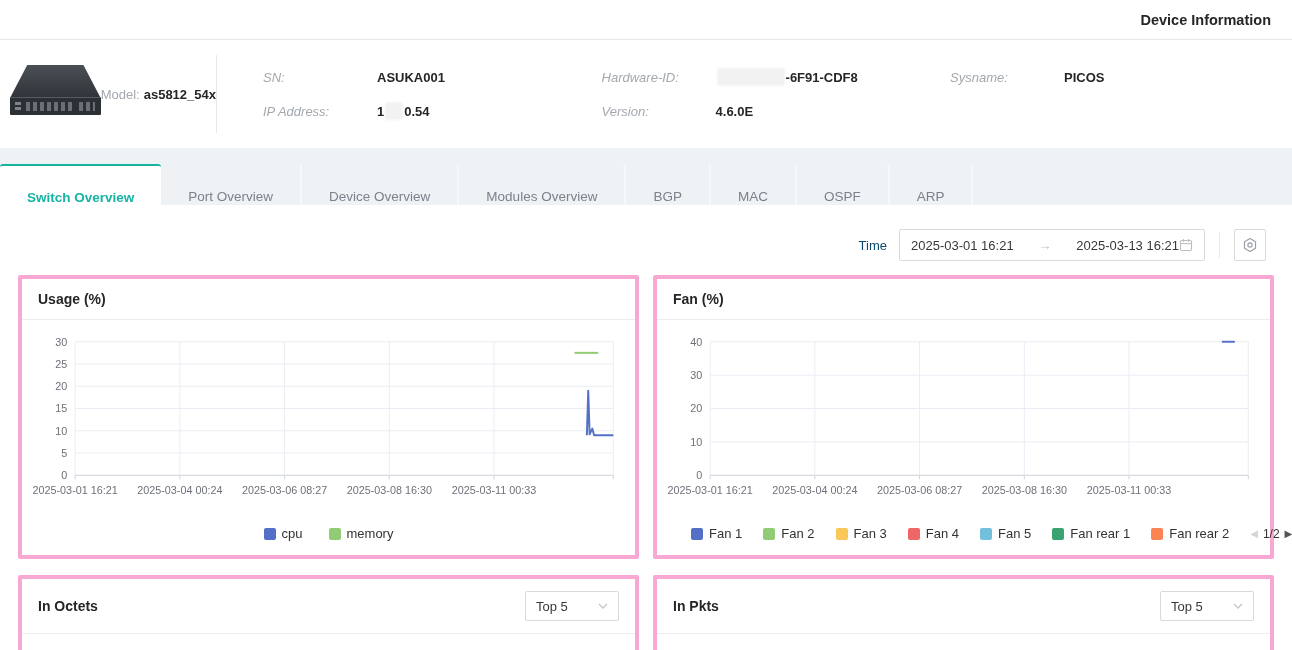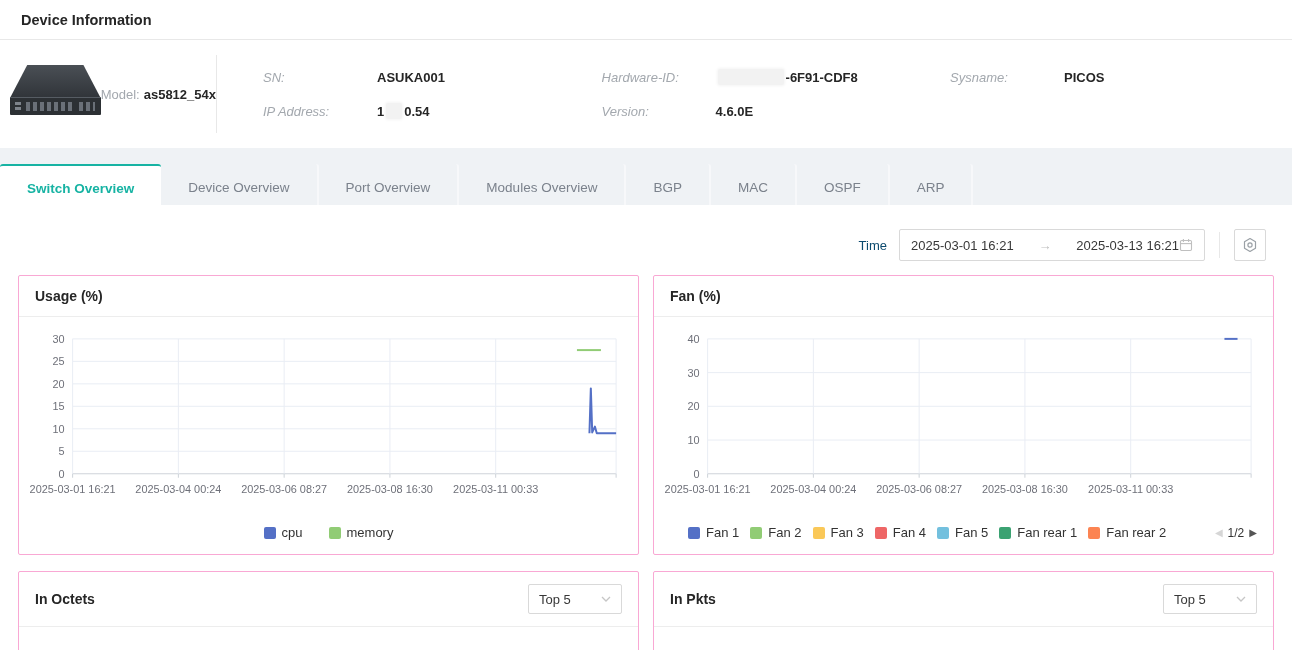--- a/index.html
+++ b/index.html
@@ -1,20 +1,20 @@
 <!DOCTYPE html>
 <html><head>
 <meta charset="utf-8">
 <style>
   * { margin:0; padding:0; box-sizing:border-box; }
   html,body { width:1292px; height:650px; overflow:hidden; background:#fff;
     font-family:"Liberation Sans", sans-serif; color:#262626; }
 
   
-  .page-header { padding:12px 21px 11px; border-bottom:1px solid #e8e8e8; }
+  .page-header { padding:12px 21px 11px; border-bottom:1px solid #e8e8e8;text-align:right; }
   .page-header h1 { font-size:14.5px; font-weight:bold; color:#262626; }
 
   
   .device-info { display:flex; align-items:center; height:108px; padding:0 10px; }
   .device-visual { width:206px; display:flex; flex-direction:row; align-items:center; }
   .switch-img { width:152px; height:50px; position:relative; margin-bottom:8px; }
   .switch-top { position:absolute; left:0; right:0; top:0; bottom:17px;
     background:linear-gradient(180deg,#4a4f55,#303439);
     clip-path:polygon(19% 0,81% 0,100% 100%,0 100%); }
   .switch-front { position:absolute; left:0; right:0; bottom:0; height:18px;
@@ -35,50 +35,50 @@
   .field { display:flex; align-items:center; font-size:13px; }
   .field .label { width:114px; color:#a3a8ae;font-style:italic; }
   .field .value { color:#262626; font-weight:600; display:flex; align-items:center; }
   .redacted { display:inline-block; height:16px; border-radius:2px;
     background:#f2f2f2; box-shadow:0 0 3px 1px #f4f4f4; margin:0 2px; }
   .redacted.wide { width:66px; } .redacted.narrow { width:16px; }
 
   
   .tabs-strip { background:#eff2f5; padding-top:16px; }
   .tabs { display:flex; }
-  .tab { height:41px; line-height:39px; padding:4px 27px; font-size:13.5px;
+  .tab { height:41px; line-height:39px; padding:13px 27px; font-size:13.5px;
     color:#7b828c; cursor:pointer; border-right:2px solid #f7f8fa;
     border-radius:3px 3px 0 0; white-space:nowrap; }
   .tab.active { background:#fff; color:#17b3a3; font-weight:bold;
     border-top:2px solid #17b3a3; line-height:37px; border-right:none; }
 
   
   .toolbar { display:flex; align-items:center; justify-content:flex-end;
     padding:24px 26px 14px; gap:10px; }
   .time-label { font-size:13px; color:#0c4a6e; margin-right:2px; }
   .range-picker { display:flex; align-items:center; width:306px; height:32px;
     border:1px solid #d9d9d9; border-radius:2px; background:#fff; padding:0 11px; }
   .range-picker .date { font-size:13px; color:#383838; flex:1; }
   .range-picker .date.end { text-align:right; }
   .range-arrow { color:#bfbfbf; font-size:13px; padding:0 8px; }
   .toolbar-divider { width:1px; height:26px; background:#e8e8e8; margin:0 4px; }
   .icon-button { width:32px; height:32px; border:1px solid #d9d9d9; border-radius:2px;
     background:#fff; display:flex; align-items:center; justify-content:center; cursor:pointer; }
 
   
   .charts-row { display:flex; gap:14px; padding:0 18px; margin-bottom:16px; }
-  .panel { flex:1; border:1px solid #f9a8d4; border-radius:2px; background:#fff; min-width:0; }
+  .panel { flex:1; border:4px solid #f9a8d4; border-radius:2px; background:#fff; min-width:0; }
   .panel-header { display:flex; align-items:center; justify-content:space-between;
     padding:12px 16px; border-bottom:1px solid #ededed; }
   .panel-title { font-size:14px; font-weight:bold; color:#262626; }
   .chart-body { padding:8px 6px 0; }
   .chart-body svg { display:block; width:100%; height:auto; }
   .legend-row { display:flex; align-items:center; gap:26px; padding:4px 16px 14px;
     justify-content:center; }
-  .legend-row.with-pager { justify-content:flex-start; gap:11px; padding-left:34px; }
+  .legend-row.with-pager { justify-content:flex-start; gap:21px; padding-left:34px; }
   .legend-item { display:flex; align-items:center; gap:6px; font-size:13px;
     color:#333; cursor:pointer; white-space:nowrap; }
   .legend-marker { width:12px; height:12px; border-radius:2px; display:inline-block; }
   .legend-pager { margin-left:auto; display:flex; align-items:center; gap:5px;
     font-size:12px; color:#333; }
   .pager-arrow { font-size:10px; cursor:pointer; }
   .pager-arrow.prev { color:#d6d6d6; }
   .pager-arrow.next { color:#555; }
 
   
@@ -140,22 +140,22 @@
     <div class="field">
       <span class="label">Version:</span>
       <span class="value">4.6.0E</span>
     </div>
   </div>
 </div>
 
 <div class="tabs-strip">
   <div class="tabs">
     <div class="tab active">Switch Overview</div>
+    <div class="tab">Port Overview</div>
     <div class="tab">Device Overview</div>
-    <div class="tab">Port Overview</div>
     <div class="tab">Modules Overview</div>
     <div class="tab">BGP</div>
     <div class="tab">MAC</div>
     <div class="tab">OSPF</div>
     <div class="tab">ARP</div>
   </div>
 </div>
 
 <div class="toolbar">
   <span class="time-label">Time</span>

